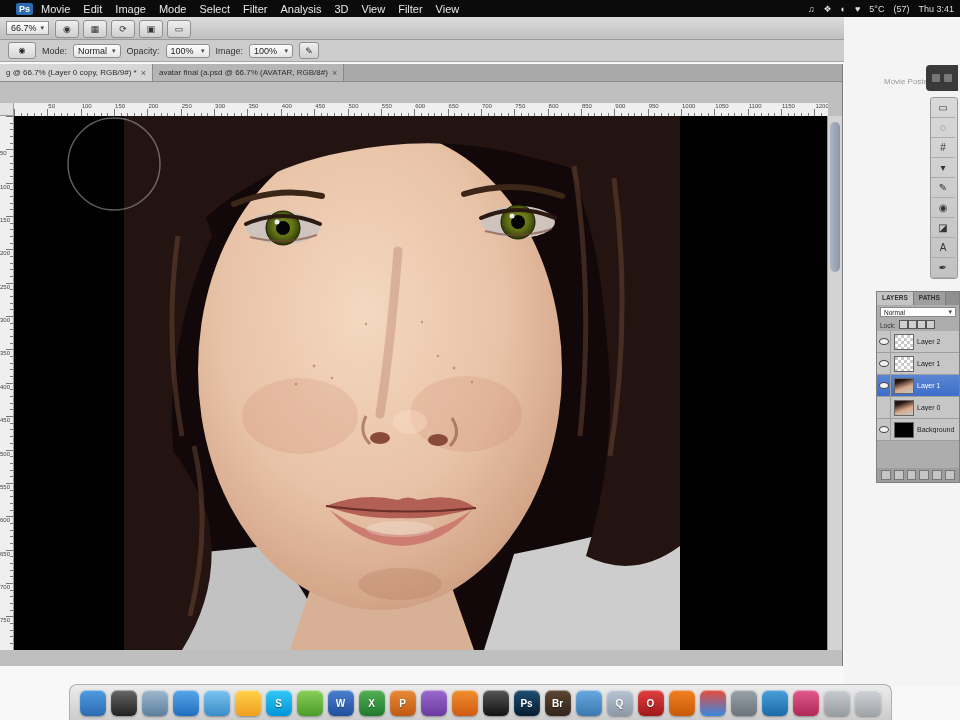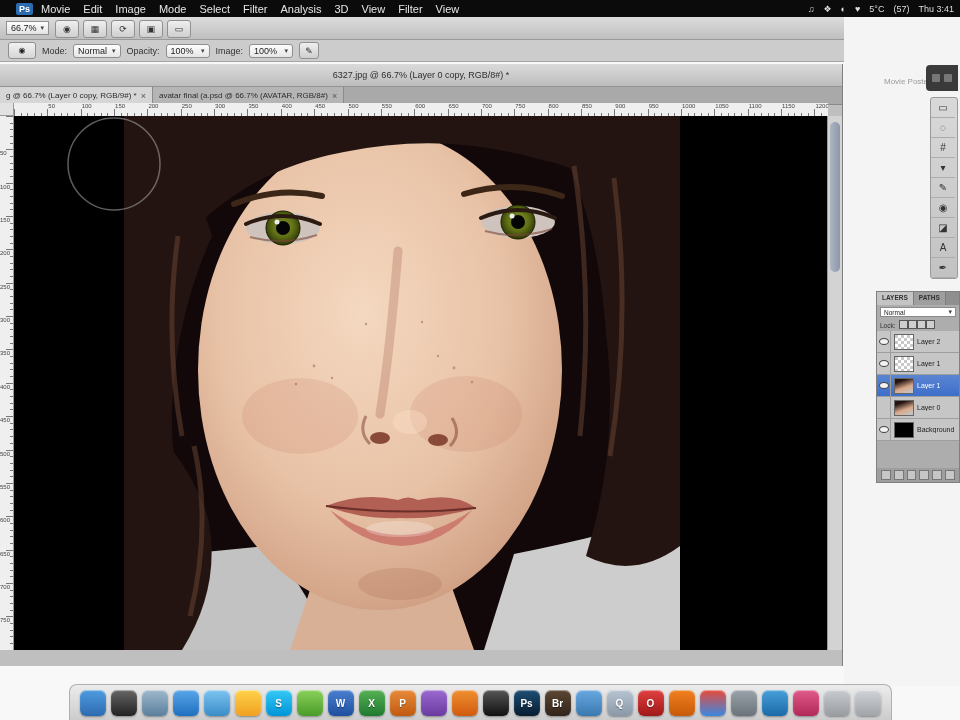--- a/index.html
+++ b/index.html
@@ -160,23 +160,20 @@
     </span>
     <span class="optlabel">Image:</span>
     <span class="optdd">
       <span>100%</span>
       <span class="caret">▾</span>
     </span>
     <span class="airbrush">✎</span>
   </div>
 
   <div class="docwin">
-    <div class="doctitle">
-      <span>6327.jpg @ 66.7% (Layer 0 copy, RGB/8#) *</span>
-    </div>
     <div class="tabsrow" id="tabs">
         <div class="dtab active">
           <span class="tlabel">g @ 66.7% (Layer 0 copy, RGB/9#) *</span>
           <span class="tclose">×</span>
         </div>
         <div class="dtab">
           <span class="tlabel">avatar final (a.psd @ 66.7% (AVATAR, RGB/8#)</span>
           <span class="tclose">×</span>
         </div>
       </div>

